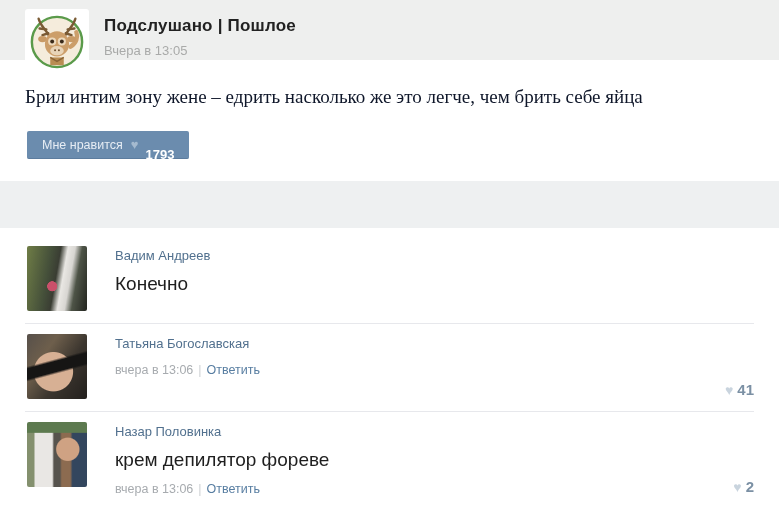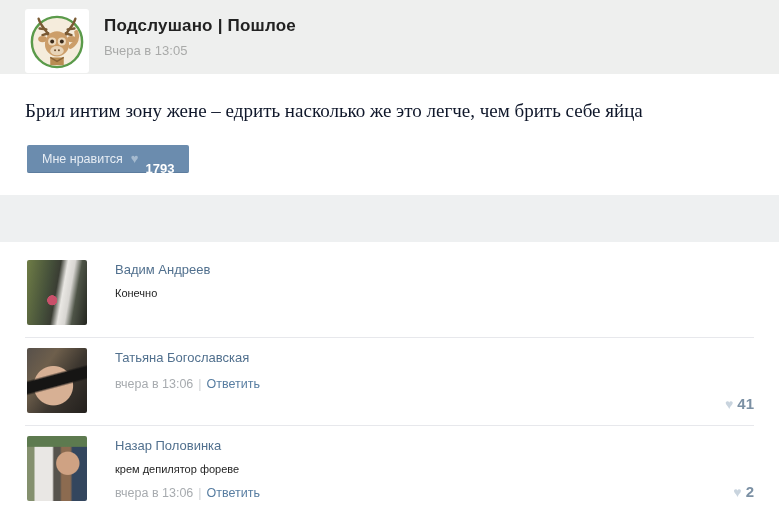--- a/index.html
+++ b/index.html
@@ -10,21 +10,21 @@
   }
   .page {
     width: 779px; height: 520px;
     background: #ffffff;
     overflow: hidden;
     position: relative;
   }
 
   
   .header {
-    height: 74px;
+    height: 60px;
     background: #eeefee;
     display: flex;
     align-items: flex-start;
     padding: 9px 0 0 25px;
   }
   .avatar-tile {
     width: 64px; height: 64px;
     background: #fff;
     border-radius: 3px;
     display: flex; align-items: center; justify-content: center;
@@ -107,21 +107,21 @@
       linear-gradient(90deg, #84906e 0 12%, #e9e7e4 13% 42%, #56534d 45% 55%, #8c6b50 58% 72%, #33465e 76% 100%);
   }
 
   .c-body { margin-left: 28px; flex: 1; min-width: 0; }
   .c-author {
     font-size: 13px;
     color: #51708e;
     cursor: pointer;
     display: inline-block;
   }
-  .c-text { margin-top: 9px; font-size: 11px; color: #1f1f1f; }
+  .c-text { margin-top: 9px; font-size: 19px; color: #1f1f1f; }
   .c-meta { margin-top: 11px; font-size: 12.5px; color: #a7abaf; }
   .c-meta .sep { color: #cfd2d5; margin: 0 5px; }
   .c-meta .reply { color: #577da1; cursor: pointer; }
 
   .c-likes {
     position: absolute;
     right: 0; bottom: 13px;
     display: flex; align-items: center;
     cursor: pointer;
   }

